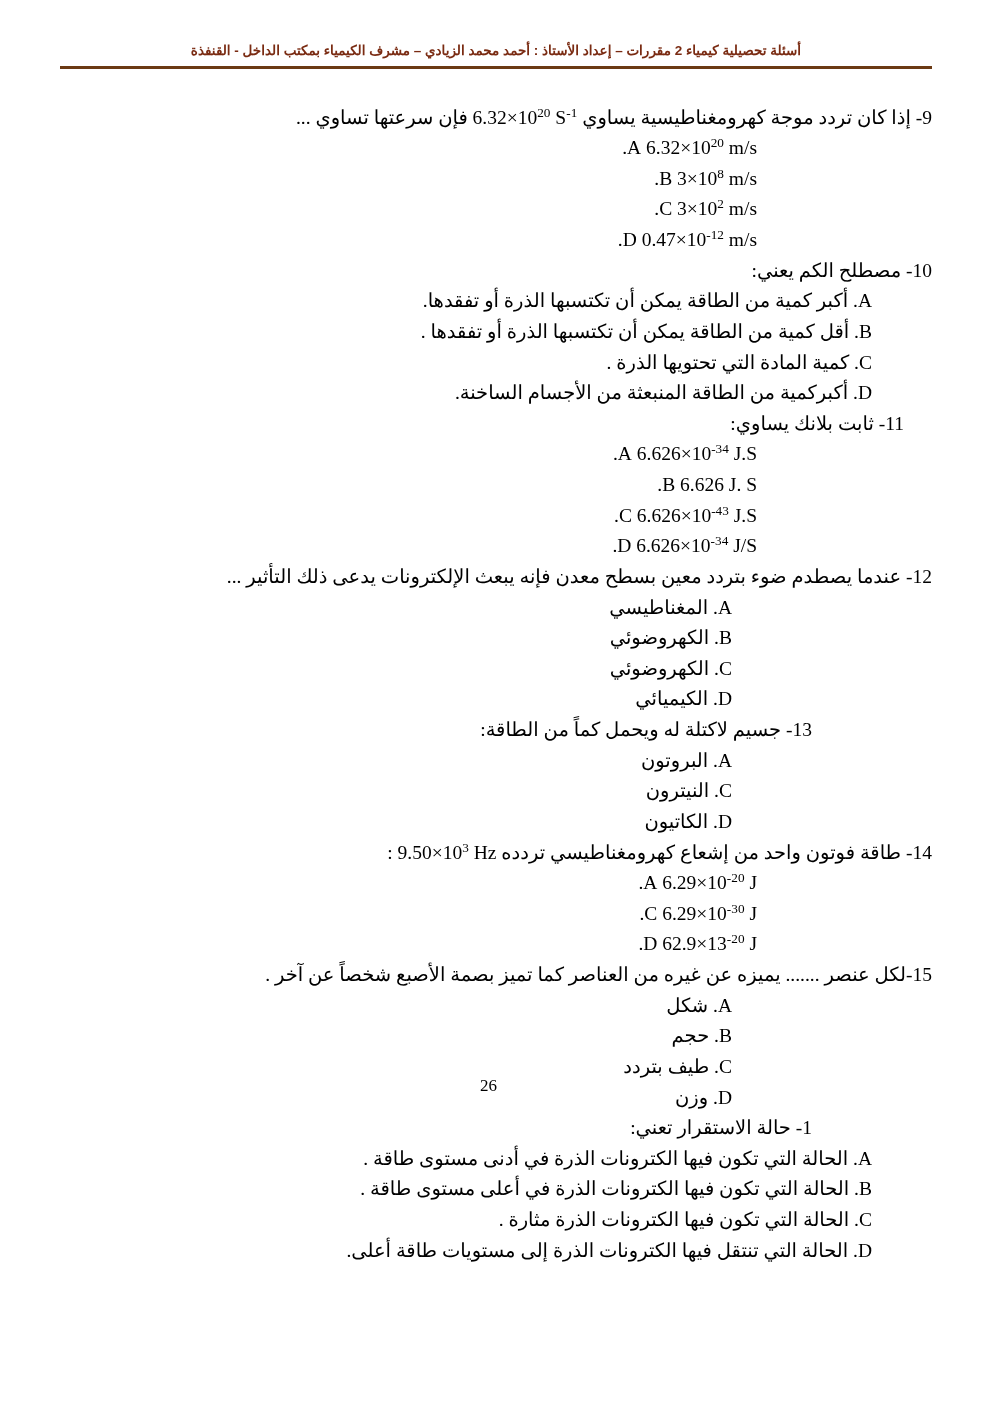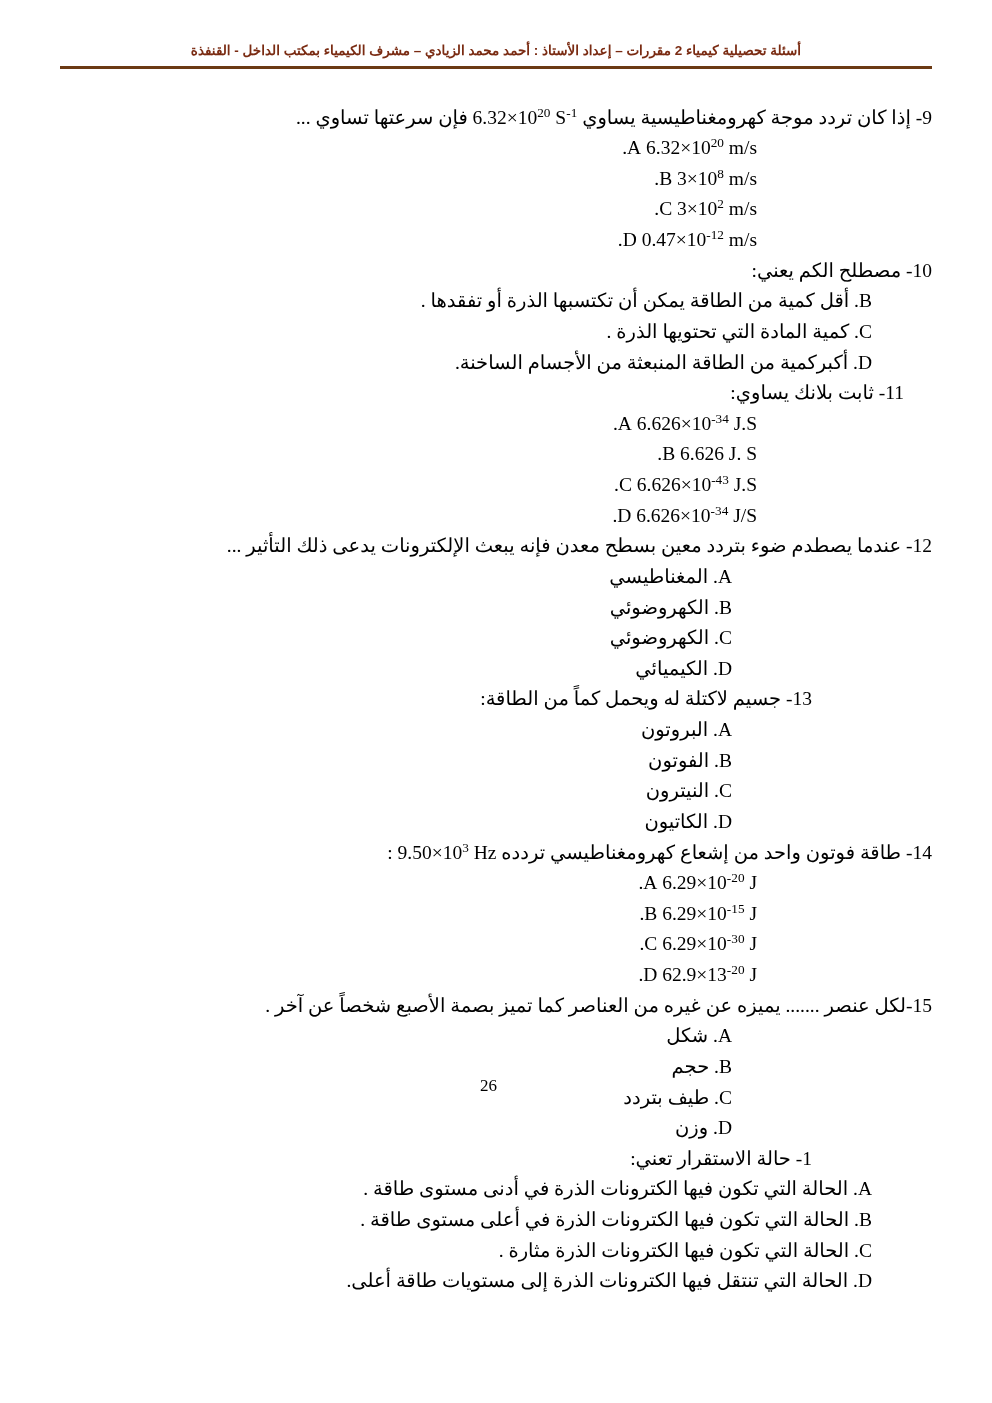--- a/index.html
+++ b/index.html
@@ -110,20 +110,21 @@
     <div class="opt indent5">
       <span class="ltr"><span>3×10</span><sup>2</sup><span> m/s</span></span>
       <span>C.</span>
     </div>
     <div class="opt indent5">
       <span class="ltr"><span>0.47×10</span><sup>-12</sup><span> m/s</span></span>
       <span>D.</span>
     </div>
 
     <div class="q q-stem">10- مصطلح الكم يعني:</div>
+    <div class="opt indent2">A. أكبر كمية من الطاقة يمكن أن تكتسبها الذرة أو تفقدها.</div>
     <div class="opt indent2">B. أقل كمية من الطاقة يمكن أن تكتسبها الذرة أو تفقدها .</div>
     <div class="opt indent2">C. كمية المادة التي تحتويها الذرة .</div>
     <div class="opt indent2">D. أكبركمية من الطاقة المنبعثة من الأجسام الساخنة.</div>
 
     <div class="q q-stem indent1">11- ثابت بلانك يساوي:</div>
     <div class="opt indent5">
       <span class="ltr"><span>6.626×10</span><sup>-34</sup><span> J.S</span></span>
       <span>A.</span>
     </div>
     <div class="opt indent5">
@@ -140,34 +141,29 @@
     </div>
 
     <div class="q q-stem">12- عندما يصطدم ضوء بتردد معين بسطح معدن فإنه يبعث الإلكترونات يدعى ذلك التأثير ...</div>
     <div class="opt indent6">A. المغناطيسي</div>
     <div class="opt indent6">B.  الكهروضوئي</div>
     <div class="opt indent6">C.  الكهروضوئي</div>
     <div class="opt indent6">D.  الكيميائي</div>
 
     <div class="q q-stem indent3">13- جسيم لاكتلة له ويحمل كماً من الطاقة:</div>
     <div class="opt indent6">A. البروتون</div>
-    <div class="opt indent6">B. الفوتون</div>
     <div class="opt indent6">C. النيترون</div>
     <div class="opt indent6">D. الكاتيون</div>
 
     <div class="q q-stem">
       <span>14- طاقة فوتون واحد من إشعاع كهرومغناطيسي تردده </span><span class="ltr"><span>9.50×10</span><sup>3</sup><span> Hz</span></span><span>  :</span>
     </div>
     <div class="opt indent5">
       <span class="ltr"><span>6.29×10</span><sup>-20</sup><span> J</span></span>
       <span>A.</span>
-    </div>
-    <div class="opt indent5">
-      <span class="ltr"><span>6.29×10</span><sup>-15</sup><span> J</span></span>
-      <span>B.</span>
     </div>
     <div class="opt indent5">
       <span class="ltr"><span>6.29×10</span><sup>-30</sup><span> J</span></span>
       <span>C.</span>
     </div>
     <div class="opt indent5">
       <span class="ltr"><span>62.9×13</span><sup>-20</sup><span> J</span></span>
       <span>D.</span>
     </div>
 

